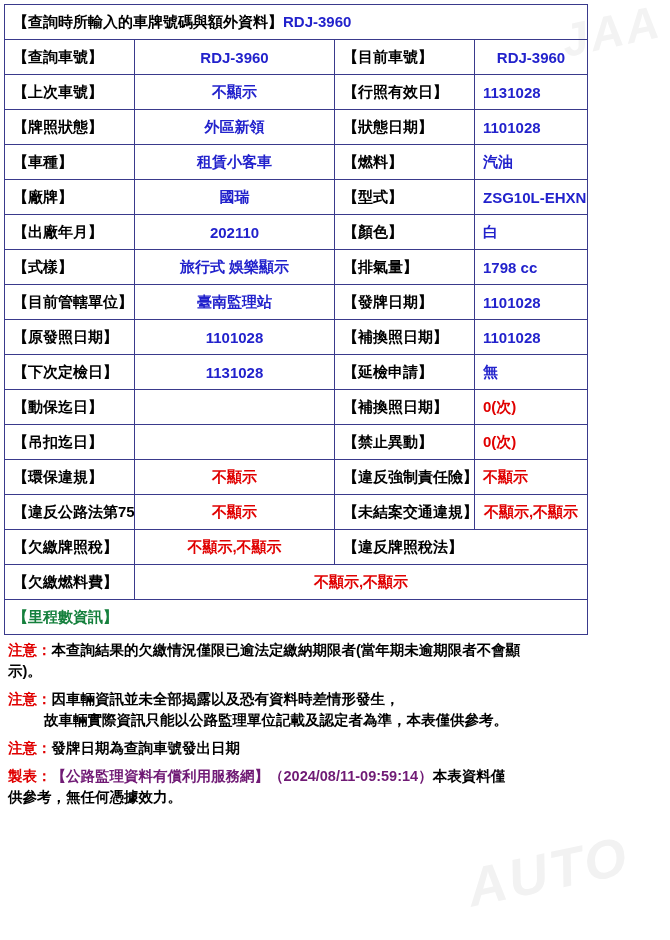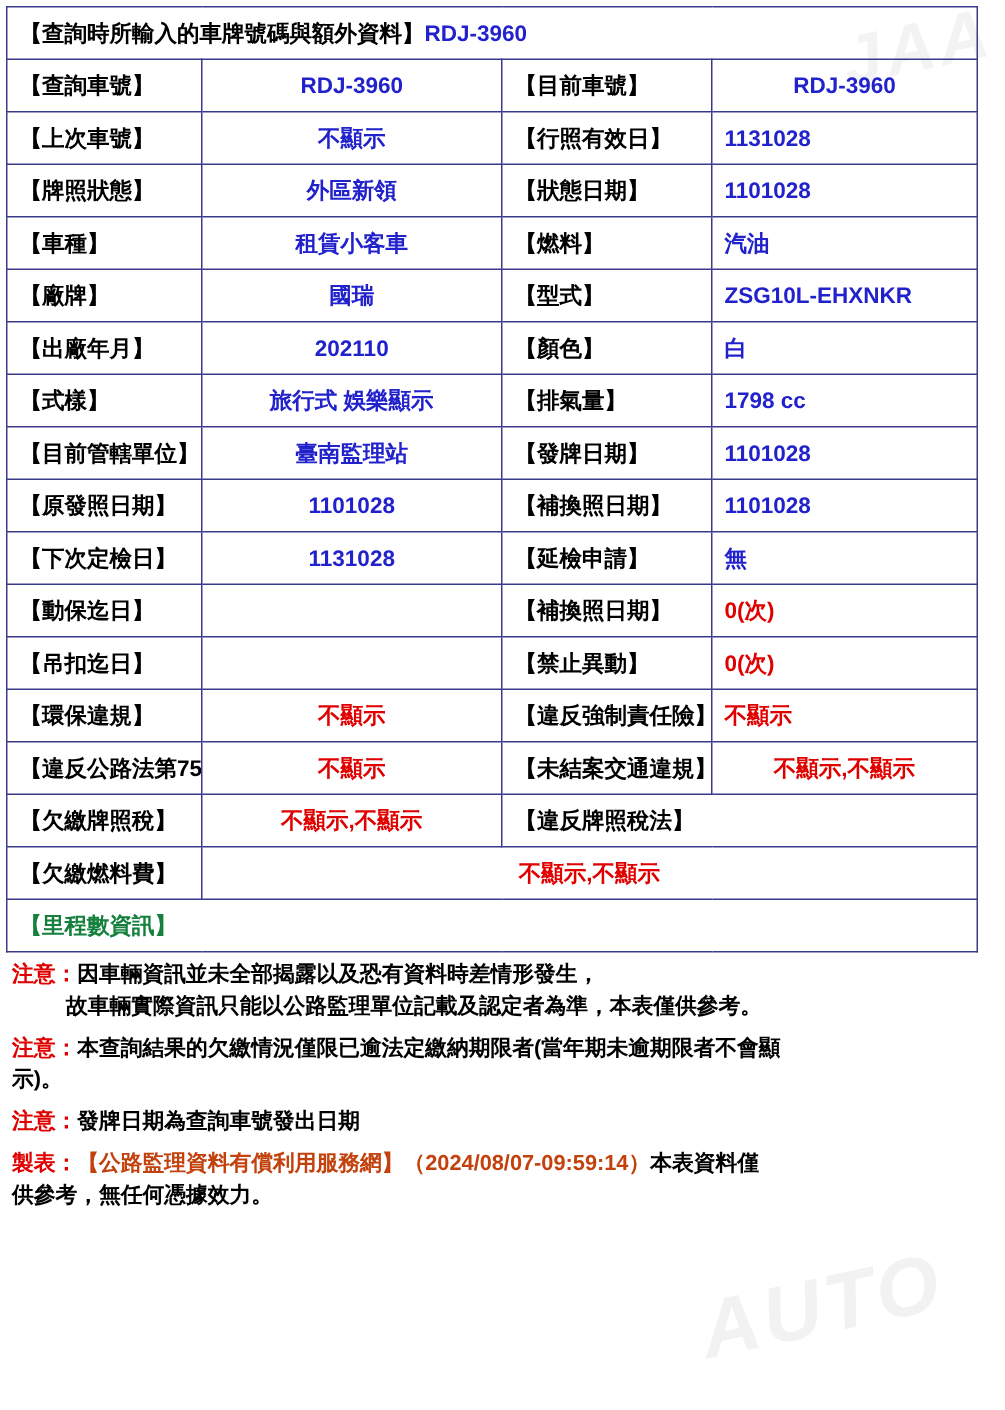--- a/index.html
+++ b/index.html
@@ -38,21 +38,21 @@
   }
   .watermark.w2 {
     top: 840px;
     right: 40px;
     font-size: 54px;
     color: #f2f2f2;
   }
   table.main {
     position: relative;
     z-index: 1;
-    width: 648px;
+    width: 584px;
     border-collapse: collapse;
     table-layout: fixed;
   }
   table.main td {
     border: 1px solid #3a3a8c;
     padding: 6px 8px;
     vertical-align: middle;
     height: 22px;
     font-size: 15px;
     white-space: nowrap;
@@ -109,21 +109,21 @@
   }
   .note .kw {
     color: #e00000;
     font-weight: bold;
   }
   .note .ind {
     display: inline-block;
     padding-left: 36px;
   }
   .note .blue {
-    color: #c2410c;
+    color: #701a75;
     font-weight: bold;
   }
   .cw-lbl { width: 130px; }
   .cw-val { width: 200px; }
   .cw-lbl2 { width: 140px; }
 </style>
 </head>
 <body>
 
 <div class="page">
@@ -255,29 +255,29 @@
       </tr>
 
       <tr class="section-row">
         <td colspan="4">【里程數資訊】</td>
       </tr>
     </tbody>
   </table>
 
   <div class="note-block">
     <p class="note">
+      <span class="kw">注意：</span><span>本查詢結果的欠繳情況僅限已逾法定繳納期限者(當年期未逾期限者不會顯</span><br>
+      <span>示)。</span>
+    </p>
+    <p class="note">
       <span class="kw">注意：</span><span>因車輛資訊並未全部揭露以及恐有資料時差情形發生，</span><br>
       <span class="ind">故車輛實際資訊只能以公路監理單位記載及認定者為準，本表僅供參考。</span>
     </p>
     <p class="note">
-      <span class="kw">注意：</span><span>本查詢結果的欠繳情況僅限已逾法定繳納期限者(當年期未逾期限者不會顯</span><br>
-      <span>示)。</span>
-    </p>
-    <p class="note">
       <span class="kw">注意：</span><span>發牌日期為查詢車號發出日期</span>
     </p>
     <p class="note">
-      <span class="kw">製表：</span><span class="blue">【公路監理資料有償利用服務網】</span><span class="blue">（2024/08/07-09:59:14）</span><span>本表資料僅</span><br>
+      <span class="kw">製表：</span><span class="blue">【公路監理資料有償利用服務網】</span><span class="blue">（2024/08/11-09:59:14）</span><span>本表資料僅</span><br>
       <span>供參考，無任何憑據效力。</span>
     </p>
   </div>
 
 </div>
 
 </body></html>

